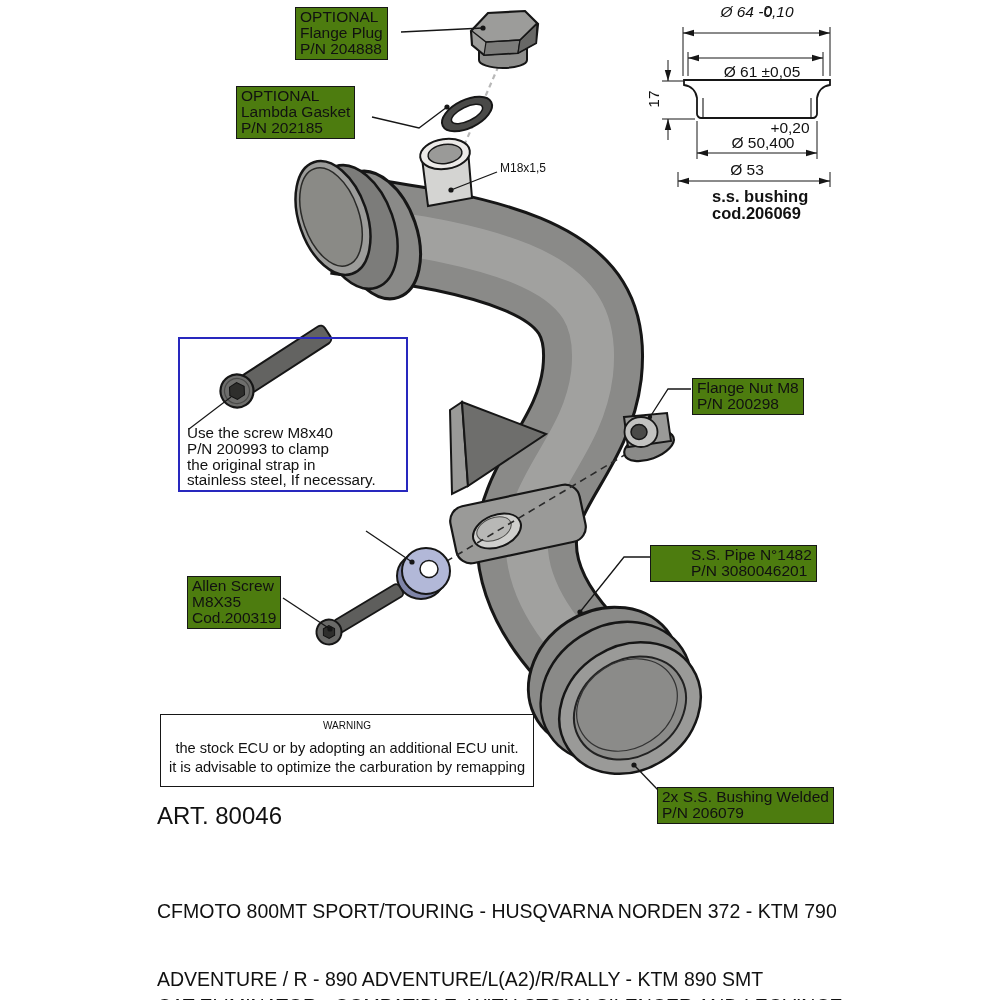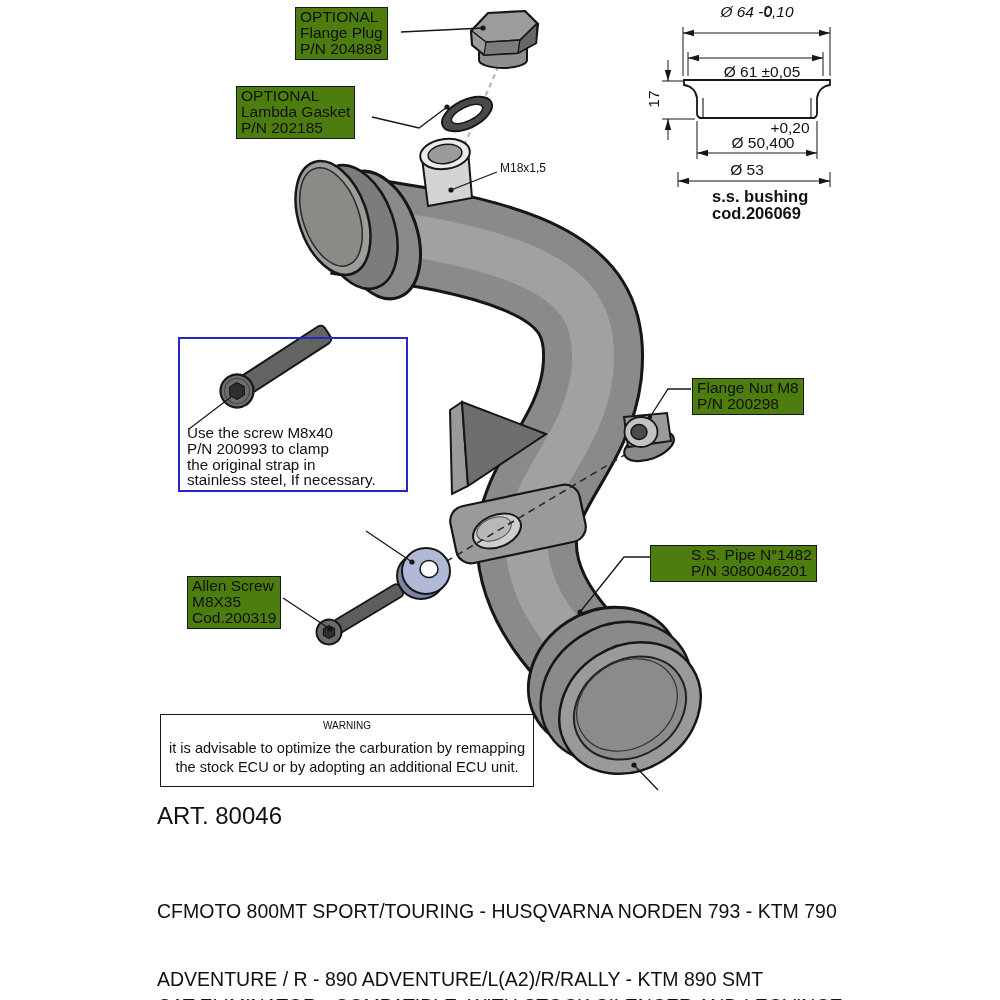--- a/index.html
+++ b/index.html
@@ -196,20 +196,24 @@
   <div>Allen Screw</div>
   <div>M8X35</div>
   <div>Cod.200319</div>
 </div>
 
 <div class="label" style="left:650px;top:545px;padding-left:40px;">
   <div>S.S. Pipe N°1482</div>
   <div>P/N 3080046201</div>
 </div>
 
+<div class="label" style="left:657px;top:787px;">
+  <div>2x S.S. Bushing Welded</div>
+  <div>P/N 206079</div>
+</div>
 
 <div class="notebox">
   <div class="notetext">
     <div>Use the screw M8x40</div>
     <div>P/N 200993 to clamp</div>
     <div>the original strap in</div>
     <div>stainless steel, If necessary.</div>
   </div>
 </div>
 
@@ -222,29 +226,29 @@
 <div class="dim" style="left:790px;top:143px;">0</div>
 <div class="dim" style="left:747px;top:170px;">Ø 53</div>
 <div class="cap" style="left:712px;top:188px;">
   <div>s.s. bushing</div>
   <div>cod.206069</div>
 </div>
 
 <div class="warnbox">
   <div class="t">WARNING</div>
   <div class="b">
+    <div>the stock ECU or by adopting an additional ECU unit.</div>
     <div>it is advisable to optimize the carburation by remapping</div>
-    <div>the stock ECU or by adopting an additional ECU unit.</div>
   </div>
 </div>
 
 <div class="art">ART. 80046</div>
 
 <div class="bigtext" style="top:855px;">
-  <div>CFMOTO 800MT SPORT/TOURING - HUSQVARNA NORDEN 793 - KTM 790</div>
+  <div>CFMOTO 800MT SPORT/TOURING - HUSQVARNA NORDEN 372 - KTM 790</div>
   <div>ADVENTURE / R - 890 ADVENTURE/L(A2)/R/RALLY - KTM 890 SMT</div>
   
 </div>
 
 <div class="bigtext" style="top:950px;">
   <div>CAT ELIMINATOR - COMPATIBLE  WITH STOCK SILENCER AND LEOVINCE</div>
   
 </div>
 
 </div>

